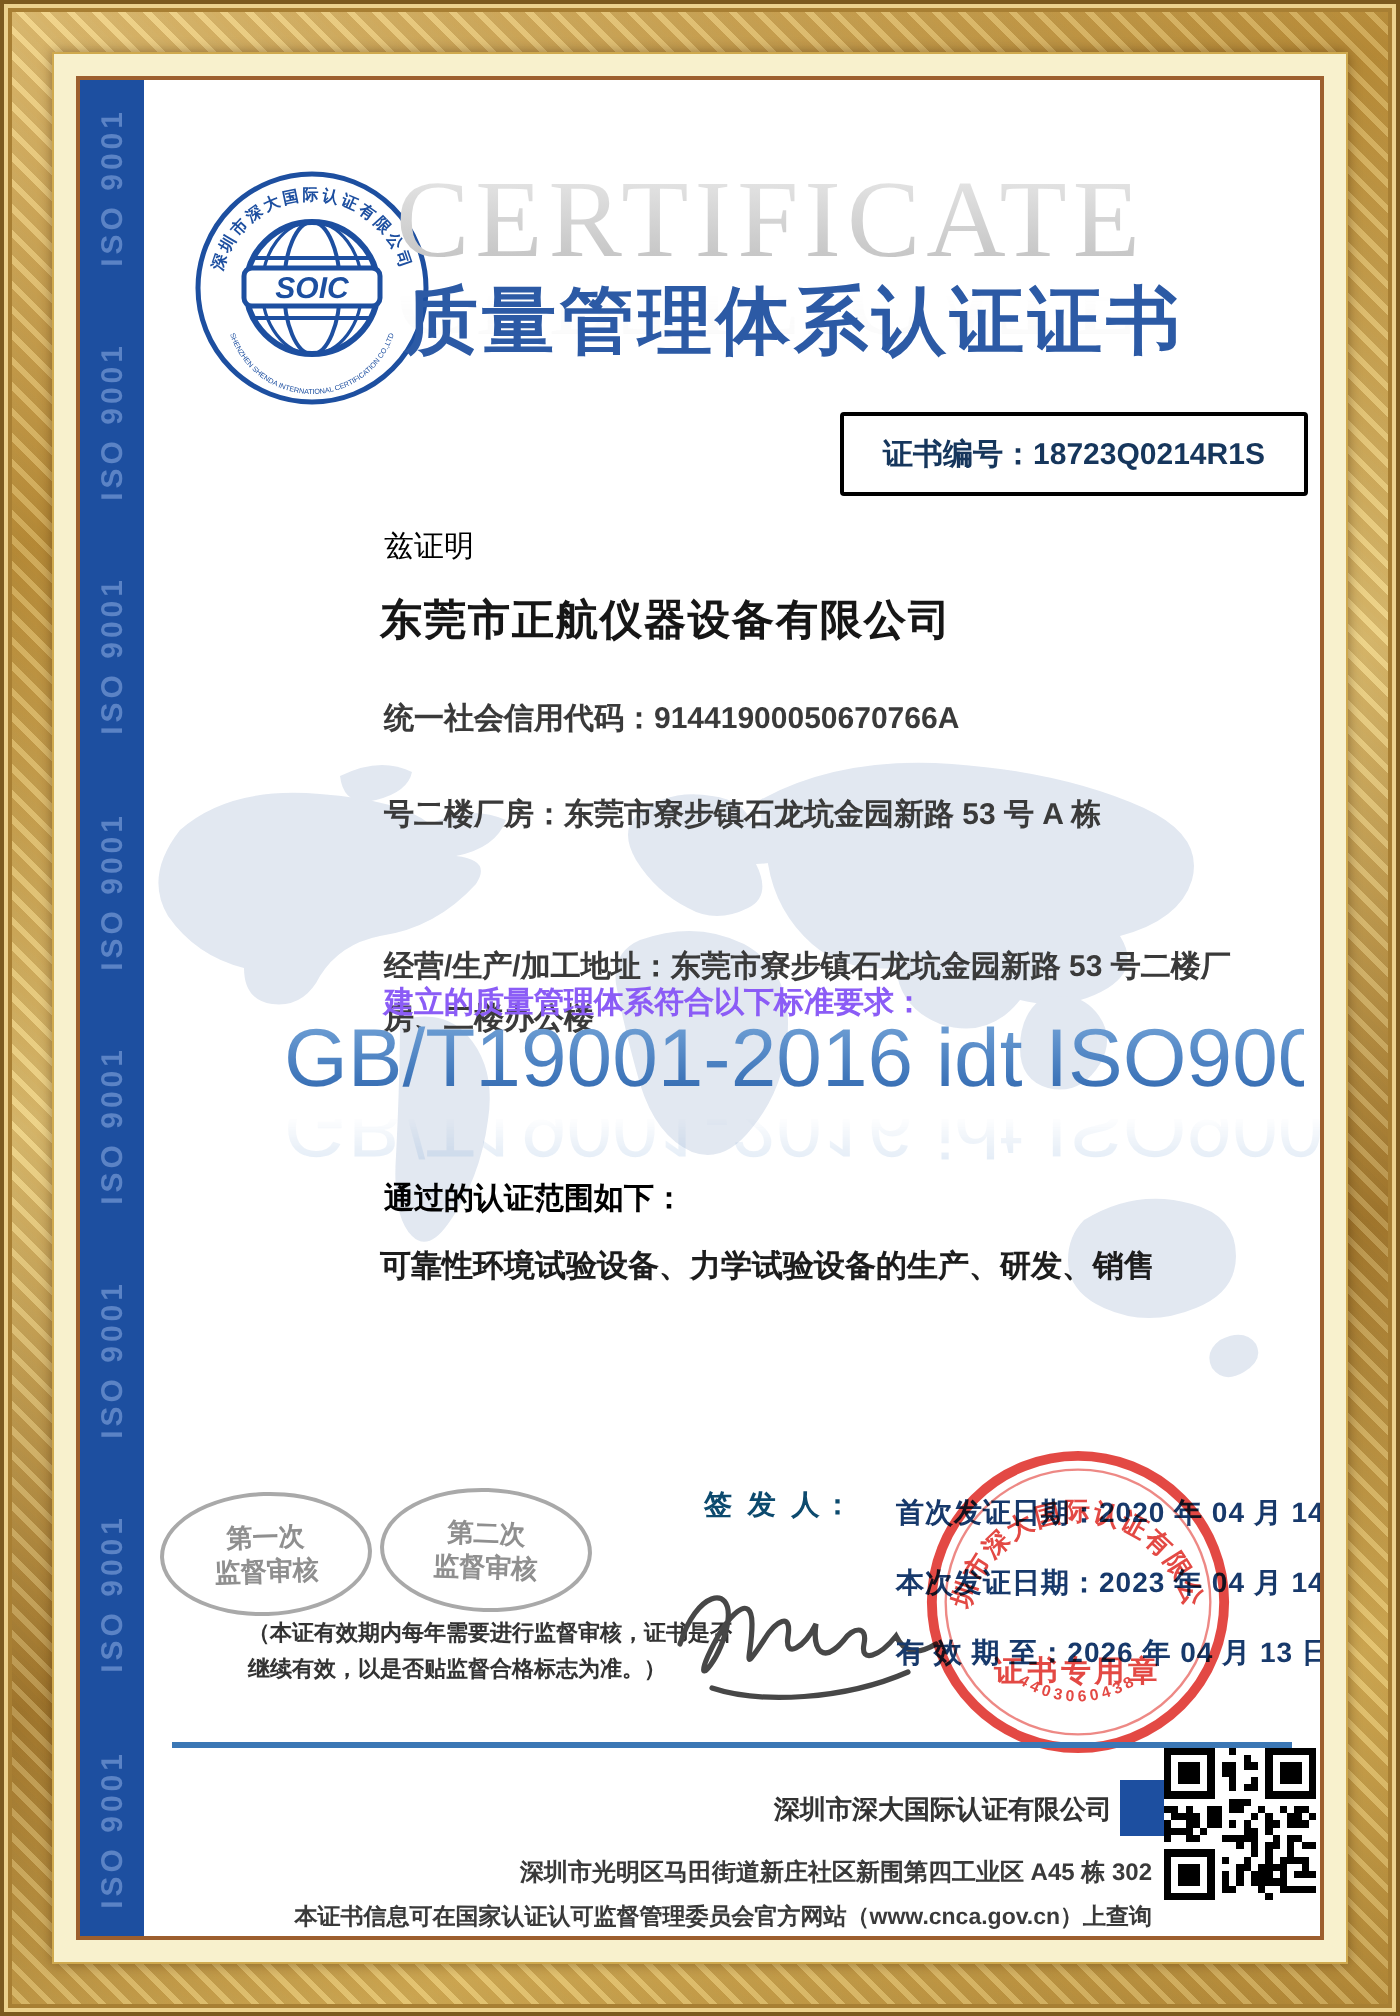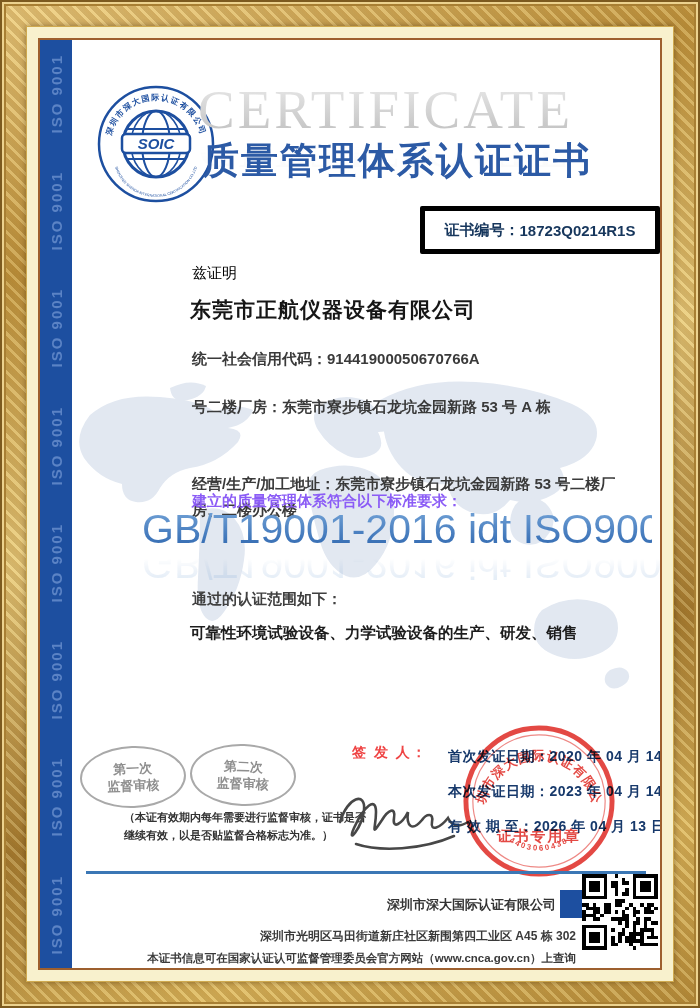--- a/index.html
+++ b/index.html
@@ -45,21 +45,21 @@
     position:absolute;left:0;top:40px;transform:scaleY(-1);opacity:.35;
     -webkit-mask-image:linear-gradient(to bottom,rgba(0,0,0,.7),transparent 55%);
             mask-image:linear-gradient(to bottom,rgba(0,0,0,.7),transparent 55%);
   }
   .cert-title{
     position:absolute;left:162px;top:96px;font-size:37px;font-weight:bold;color:#2c5aa5;
     letter-spacing:2px;white-space:nowrap;
   }
   .certno-box{
     position:absolute;left:380px;top:166px;width:230px;height:38px;
-    border:5px solid #000000;border-radius:2px;
+    border:2px solid #000000;border-radius:2px;
     display:flex;align-items:center;justify-content:center;
     font-size:15px;font-weight:bold;color:#16365c;white-space:nowrap;
   }
 
   
   .line{position:absolute;color:#3a3a3a;font-size:15px;font-weight:600;white-space:nowrap;}
   .attest{left:152px;top:224px;font-weight:500;color:#000000;}
   .company{left:150px;top:256px;font-size:21px;font-weight:bold;color:#161616;letter-spacing:1px;text-align:right;}
   .credit{left:152px;top:310px;}
   .regaddr{left:152px;top:358px;}
@@ -69,38 +69,38 @@
   .standard{
     font-size:41px;font-weight:500;letter-spacing:0px;white-space:nowrap;
     background:linear-gradient(180deg,#79a8da 0%,#3f76ba 70%,#2f63a8 100%);
     -webkit-background-clip:text;background-clip:text;color:transparent;
   }
   .standard.reflect{
     position:absolute;left:0;top:34px;transform:scaleY(-1);opacity:.3;
     -webkit-mask-image:linear-gradient(to bottom,rgba(0,0,0,.8),transparent 60%);
             mask-image:linear-gradient(to bottom,rgba(0,0,0,.8),transparent 60%);
   }
-  .scope-intro{left:152px;top:550px;color:#404040;font-weight:bold;}
+  .scope-intro{left:152px;top:550px;color:#000000;font-weight:bold;}
   .scope{left:150px;top:583px;color:#1d1d1d;font-weight:bold;font-size:15.5px;}
 
   
   .oval{
     position:absolute;width:102px;height:58px;border:2px solid #a9a9a9;border-radius:50%;
     display:flex;flex-direction:column;align-items:center;justify-content:center;
     color:#8f8f8f;font-size:13px;font-weight:bold;line-height:17px;background:rgba(255,255,255,.6);
   }
   .oval1{left:40px;top:706px;transform:rotate(-2deg);}
   .oval2{left:150px;top:704px;transform:rotate(2deg);}
   .note{
     position:absolute;left:44px;top:768px;width:242px;
     font-size:11px;font-weight:bold;color:#333;line-height:1.65;margin-left:40px;
   }
 
   
-  .issuer{position:absolute;left:312px;top:704px;font-size:14px;font-weight:bold;color:#ef4444;letter-spacing:2px;}
+  .issuer{position:absolute;left:312px;top:704px;font-size:14px;font-weight:bold;color:#0c4a6e;letter-spacing:2px;}
   .signature{position:absolute;left:286px;top:726px;width:160px;height:100px;}
   .dates{position:absolute;left:408px;top:708px;}
   .date-row{font-size:14px;font-weight:bold;color:#17396b;margin-bottom:17px;white-space:nowrap;letter-spacing:.5px;}
   .seal{position:absolute;left:420px;top:682px;width:158px;height:158px;opacity:.88;mix-blend-mode:multiply;}
 
   
   .divider{position:absolute;left:46px;top:831px;width:560px;height:2.5px;background:#3b77b5;}
   .f-company{position:absolute;right:104px;top:856px;font-size:13px;font-weight:bold;color:#333;}
   .f-square{position:absolute;right:72px;top:850px;width:28px;height:28px;background:#1d4fa0;}
   .f-addr{position:absolute;right:84px;top:888px;font-size:12px;font-weight:600;color:#3a3a3a;white-space:nowrap;margin-left:12px;}

